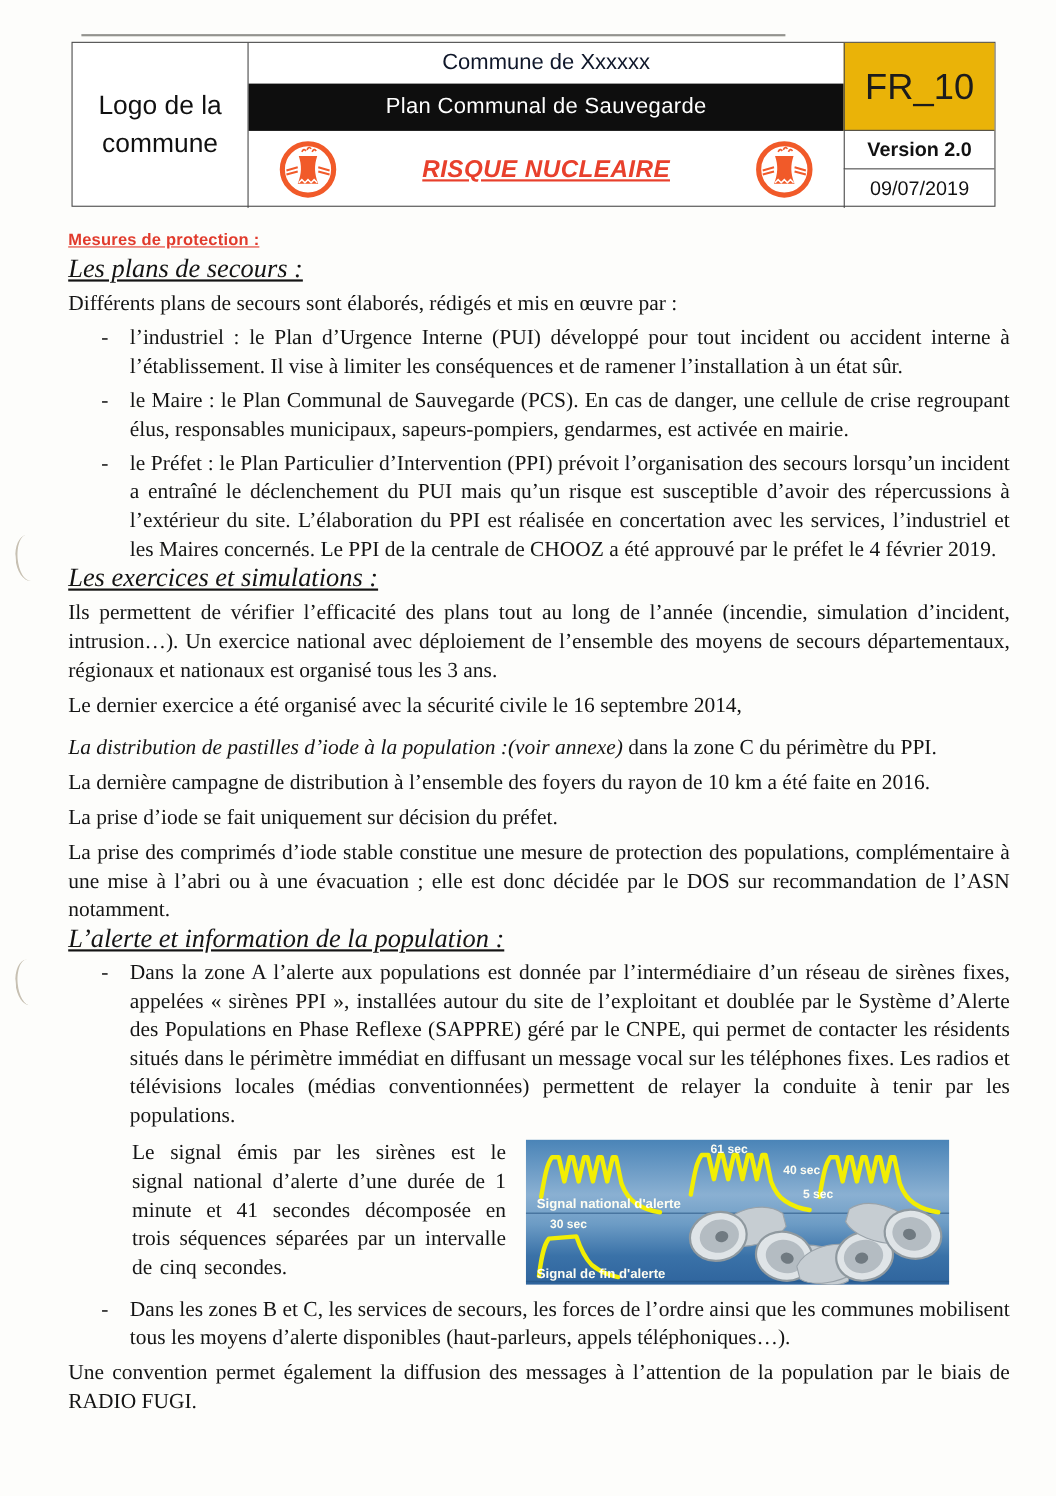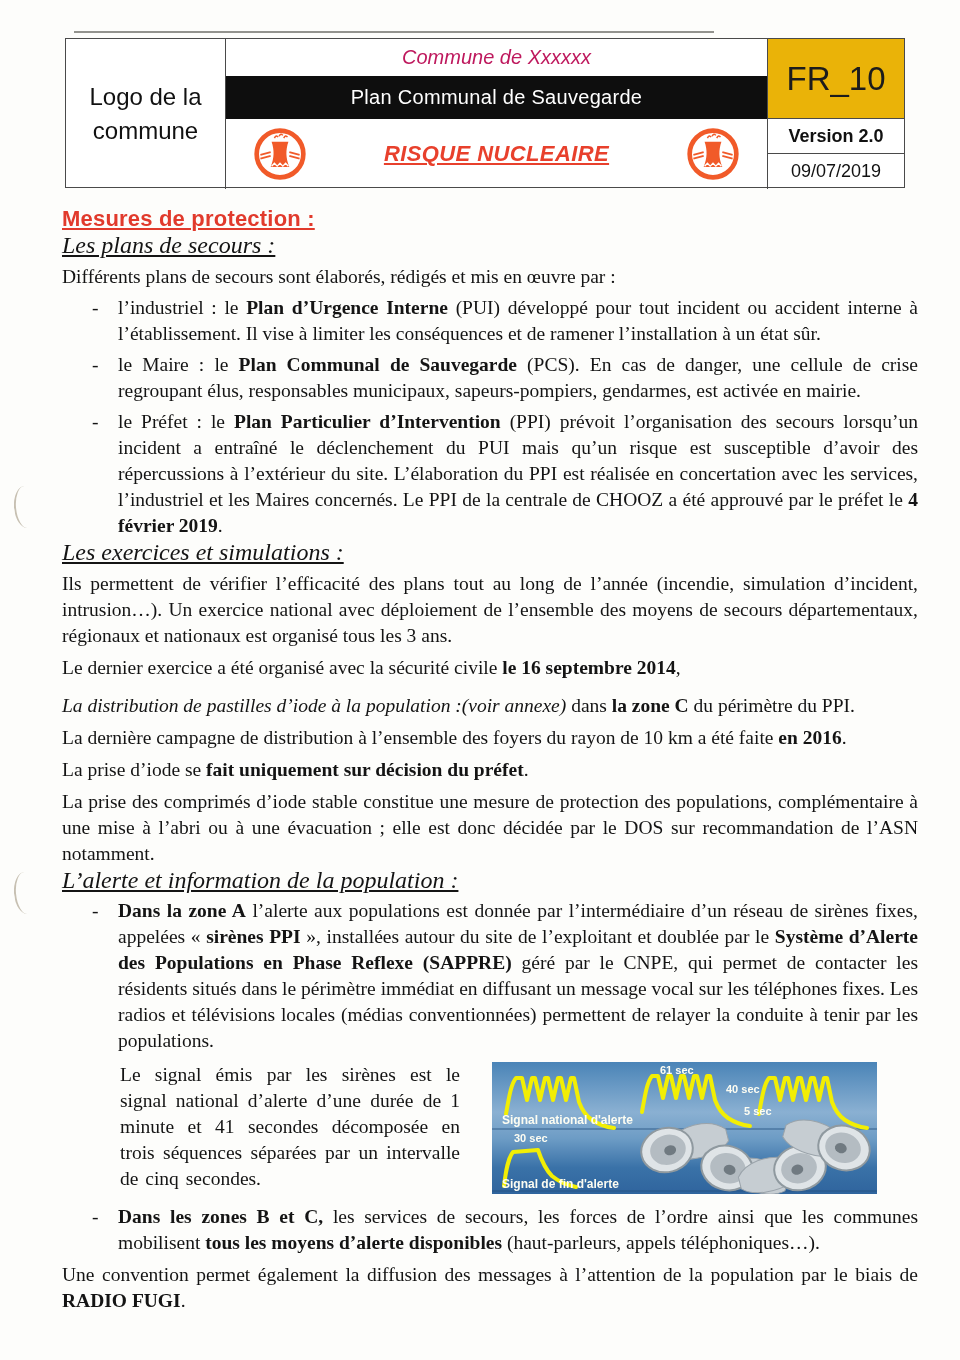--- a/index.html
+++ b/index.html
@@ -12,45 +12,45 @@
   .paren.p1{top:486px;} .paren.p2{top:872px;}
 
   
   .header{position:absolute;left:65px;top:38px;width:840px;height:150px;
           display:grid;grid-template-columns:160px 1fr 137px;grid-template-rows:37px 43px 35px 35px;
           border:1.3px solid #4a4a4a;box-sizing:border-box;background:#fff;
           font-family:"Liberation Sans",sans-serif;}
   .hcell{display:flex;align-items:center;justify-content:center;box-sizing:border-box;}
   .h-logo{grid-area:1/1/5/2;border-right:1.3px solid #4a4a4a;font-size:24px;color:#111;
           text-align:center;padding:0 18px;line-height:1.4;}
-  .h-commune{grid-area:1/2/2/3;font-size:20px;color:#be185d;font-style:italic;}
+  .h-commune{grid-area:1/2/2/3;font-size:20px;color:#0f172a;}
   .h-black{grid-area:2/2/3/3;background:#0e0e0e;color:#fff;font-size:20px;letter-spacing:.3px;}
   .h-risk{grid-area:3/2/5/3;justify-content:space-between;padding:0 26px;}
   .h-risk .risk-title{font-size:22px;font-weight:700;font-style:italic;color:#e8402c;
           text-decoration:underline;letter-spacing:.4px;}
   .h-code{grid-area:1/3/3/4;background:#eab308;border-left:1.3px solid #4a4a4a;
           border-bottom:1.3px solid #4a4a4a;font-size:33px;color:#1c1c1c;}
   .h-version{grid-area:3/3/4/4;border-left:1.3px solid #4a4a4a;border-bottom:1.3px solid #4a4a4a;
           font-size:18px;font-weight:700;color:#111;text-align:right;}
   .h-date{grid-area:4/3/5/4;border-left:1.3px solid #4a4a4a;font-size:18px;font-weight:400;color:#111;}
 
   
   .content{position:absolute;top:196px;left:0;right:0;padding:0 42px 0 62px;
            font-size:19.5px;line-height:26px;}
-  .h1{font-family:"Liberation Sans",sans-serif;font-size:22px;font-weight:700;color:#e13a2c;
+  .h1{font-family:"Liberation Sans",sans-serif;font-size:15px;font-weight:700;color:#e13a2c;
       text-decoration:underline;margin:10px 0 0 0;letter-spacing:.2px;}
   .sec{font-size:24px;font-style:italic;text-decoration:underline;margin:0 0 0 0;}
   p.body{margin:6px 0 0 0;}
   .j{text-align:justify;}
-  .b{font-weight:700;} .i{font-style:italic;} .u{}
+  .b{font-weight:400;} .i{font-style:italic;} .u{}
   .ul{margin:3px 0 0 0;}
   .li{display:flex;margin:5px 0 0 30px;}
   .dash{width:26px;flex:none;}
   .li-text{flex:1;}
-  .signal-row{display:flex;gap:32px;margin:8px 0 10px 58px;align-items:flex-start;}
+  .signal-row{display:flex;gap:18px;margin:8px 0 10px 58px;align-items:flex-start;}
   .signal-text{width:340px;word-spacing:2px;}
   .siren-fig{flex:none;display:block;}
   .fig-label{font-family:"Liberation Sans",sans-serif;font-weight:700;fill:#fdfdf2;}
 </style>
 </head>
 <body>
 
 <div class="page">
   <div class="scanline"></div>
   <div class="paren p1"></div>

